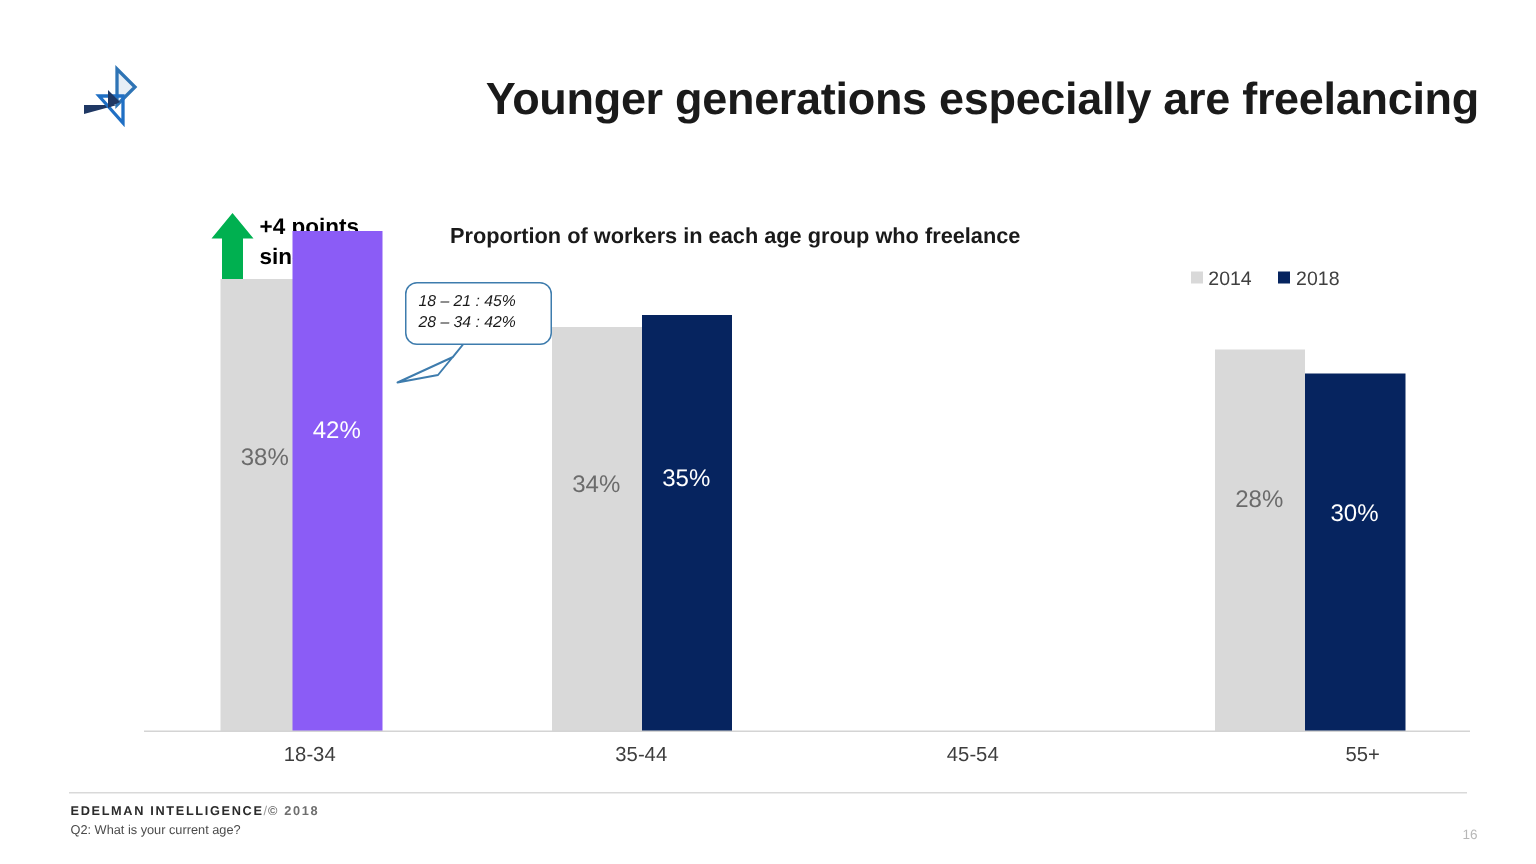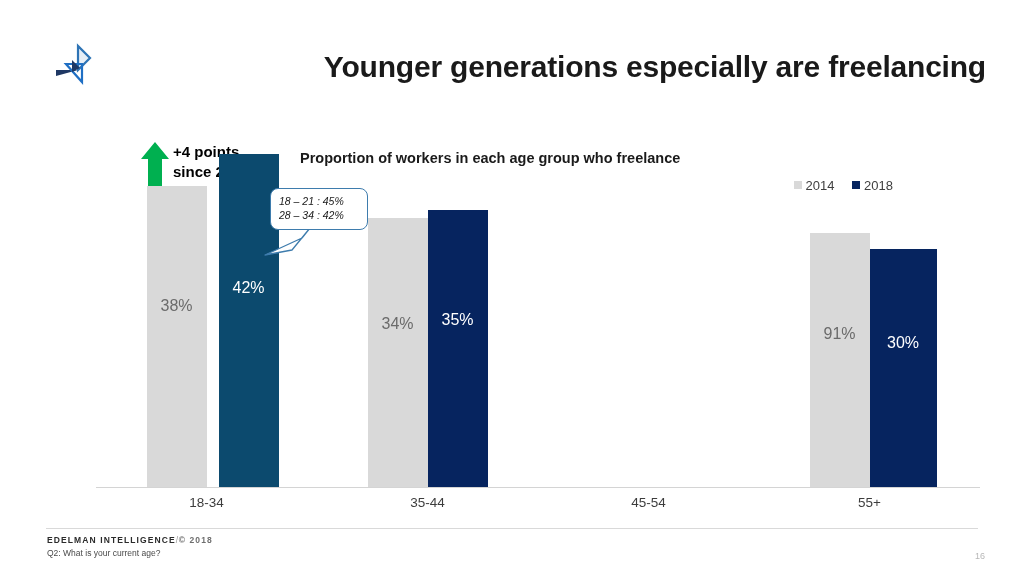--- a/index.html
+++ b/index.html
@@ -141,35 +141,35 @@
       <div>+4 points</div>
       <div>since 2014</div>
     </div>
   </div>
 
   <div id="plot">
       <div class="group" style="left: 50.5px; width: 120px;">
         <div class="bar bar-2014" style="left: 0px; width: 60px; height: 302.311px; background: rgb(217, 217, 217);">
           <span class="bar-label label-2014" style="color: rgb(107, 107, 107); bottom: 173.829px;">38%</span>
         </div>
-        <div class="bar bar-2018" style="left: 72px; width: 60px; height: 334.133px; background: #0c4a6e;">
+        <div class="bar bar-2018" style="left: 48px; width: 60px; height: 334.133px; background: #8b5cf6;">
           <span class="bar-label label-2018" style="color: rgb(255, 255, 255); bottom: 192.127px;">42%</span>
         </div>
       </div>
       <div class="group" style="left: 271.5px; width: 120px;">
         <div class="bar bar-2014" style="left: 0px; width: 60px; height: 270.489px; background: rgb(217, 217, 217);">
           <span class="bar-label label-2014" style="color: rgb(107, 107, 107); bottom: 155.531px;">34%</span>
         </div>
         <div class="bar bar-2018" style="left: 60px; width: 60px; height: 278.444px; background: rgb(6, 36, 95);">
           <span class="bar-label label-2018" style="color: rgb(255, 255, 255); bottom: 160.106px;">35%</span>
         </div>
       </div>
       <div class="group" style="left: 713.5px; width: 120px;">
         <div class="bar bar-2014" style="left: 0px; width: 60px; height: 254.578px; background: rgb(217, 217, 217);">
-          <span class="bar-label label-2014" style="color: rgb(107, 107, 107); bottom: 146.382px;">91%</span>
+          <span class="bar-label label-2014" style="color: rgb(107, 107, 107); bottom: 146.382px;">28%</span>
         </div>
         <div class="bar bar-2018" style="left: 60px; width: 67px; height: 238.667px; background: rgb(6, 36, 95);">
           <span class="bar-label label-2018" style="color: rgb(255, 255, 255); bottom: 137.233px;">30%</span>
         </div>
       </div>
     </div>
   <div id="axis-line"></div>
 
   <div id="bubble-callout">
     <svg id="bubble-tail" viewBox="0 0 60 32">
@@ -185,14 +185,14 @@
   <div id="footer-rule"></div>
   <div id="footer-brand">
     <span>EDELMAN INTELLIGENCE</span><span class="sep">/</span><span class="copy">© 2018</span>
   </div>
   <div id="footer-note">Q2: What is your current age?</div>
   <div id="page-num">16</div>
 
 <div class="cat-label" style="left: 96px; width: 221px;">18-34</div>
     <div class="cat-label" style="left: 317px; width: 221px;">35-44</div>
     <div class="cat-label" style="left: 538px; width: 221px;">45-54</div>
-    <div class="cat-label" style="left: 759px; width: 221px;">55+</div>
+    <div class="cat-label" style="left: 798px; width: 221px;">55+</div>
   </div>
 
 </body></html>

